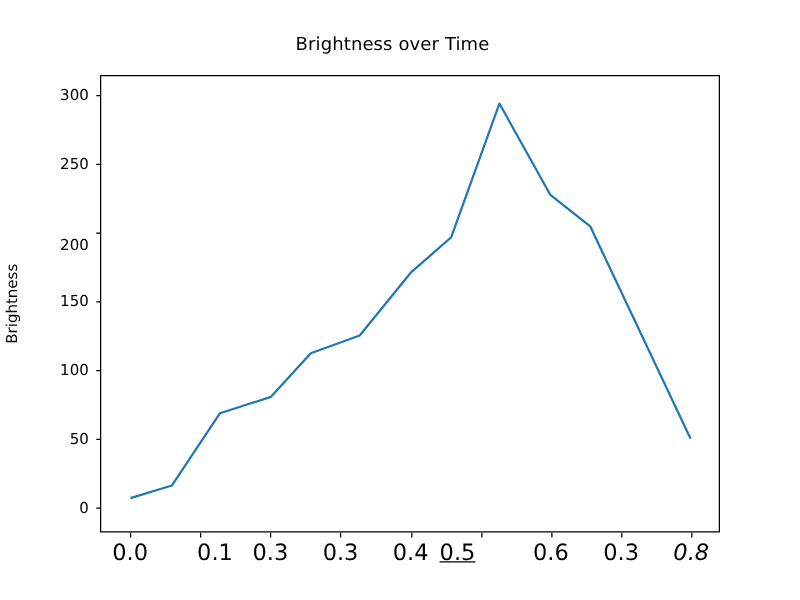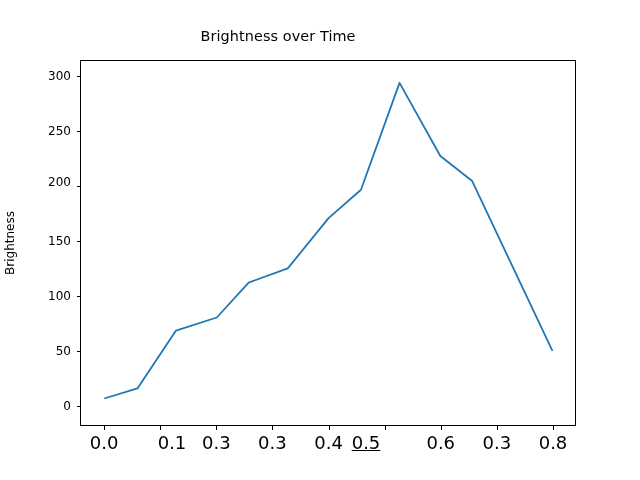--- a/index.html
+++ b/index.html
@@ -23,20 +23,21 @@
   #chart-title {
     position: absolute;
     left: 0;
     top: 28px;
     width: 540px;
     
     text-align: center;
     font-size: 14.4px;
     color: #000000;
     letter-spacing: 0.1px;
+    padding-left: 36px;
   }
   #chart-title-inner {
     display: inline-block;
     position: relative;
     left: 8px;
   }
   
   #axes {
     position: absolute;
     left: 80px;
@@ -138,31 +139,31 @@
       <div class="ticklabel-x" style="left: 272.45px;">0.3</div>
       <div class="tick-x" style="left: 328.56px;"></div>
       <div class="ticklabel-x" style="left: 328.56px;">0.4</div>
       <div class="tick-x" style="left: 384.67px;"></div>
       <div class="ticklabel-x" style="left: 366px; text-decoration: underline;">0.5</div>
       <div class="tick-x" style="left: 440.78px;"></div>
       <div class="ticklabel-x" style="left: 440.78px;">0.6</div>
       <div class="tick-x" style="left: 496.89px;"></div>
       <div class="ticklabel-x" style="left: 496.89px;">0.3</div>
       <div class="tick-x" style="left: 553px;"></div>
-      <div class="ticklabel-x" style="left: 553px;">0.8</div>
+      <div class="ticklabel-x" style="left: 553px; font-style: italic;">0.8</div>
       <div class="tick-y" style="top: 405.7px;"></div>
       <div class="ticklabel-y" style="top: 405.7px;">0</div>
       <div class="tick-y" style="top: 350.82px;"></div>
       <div class="ticklabel-y" style="top: 350.82px;">50</div>
       <div class="tick-y" style="top: 295.95px;"></div>
       <div class="ticklabel-y" style="top: 295.95px;">100</div>
       <div class="tick-y" style="top: 241.08px;"></div>
       <div class="ticklabel-y" style="top: 241.08px;">150</div>
       <div class="tick-y" style="top: 186.21px;"></div>
-      <div class="ticklabel-y" style="top: 182px;">200</div>
+      <div class="ticklabel-y" style="top: 196px;">200</div>
       <div class="tick-y" style="top: 131.33px;"></div>
       <div class="ticklabel-y" style="top: 131.33px;">250</div>
       <div class="tick-y" style="top: 76.46px;"></div>
       <div class="ticklabel-y" style="top: 76.46px;">300</div>
     </div>
 
   <div id="axes">
     <svg id="plot-svg" viewBox="0 0 496 366" preserveAspectRatio="none">
       <polyline id="data-line" fill="none" stroke="#1f77b4" stroke-width="1.8" stroke-linejoin="round" stroke-linecap="round" points="24.13,339.11 56.67,329.24 95.38,271.07 136.34,257.90 168.33,222.78 207.60,208.52 248.56,158.03 281.10,129.50 319.82,21.95 360.78,95.48 392.76,120.72 473.00,290.82"></polyline>
     </svg>

